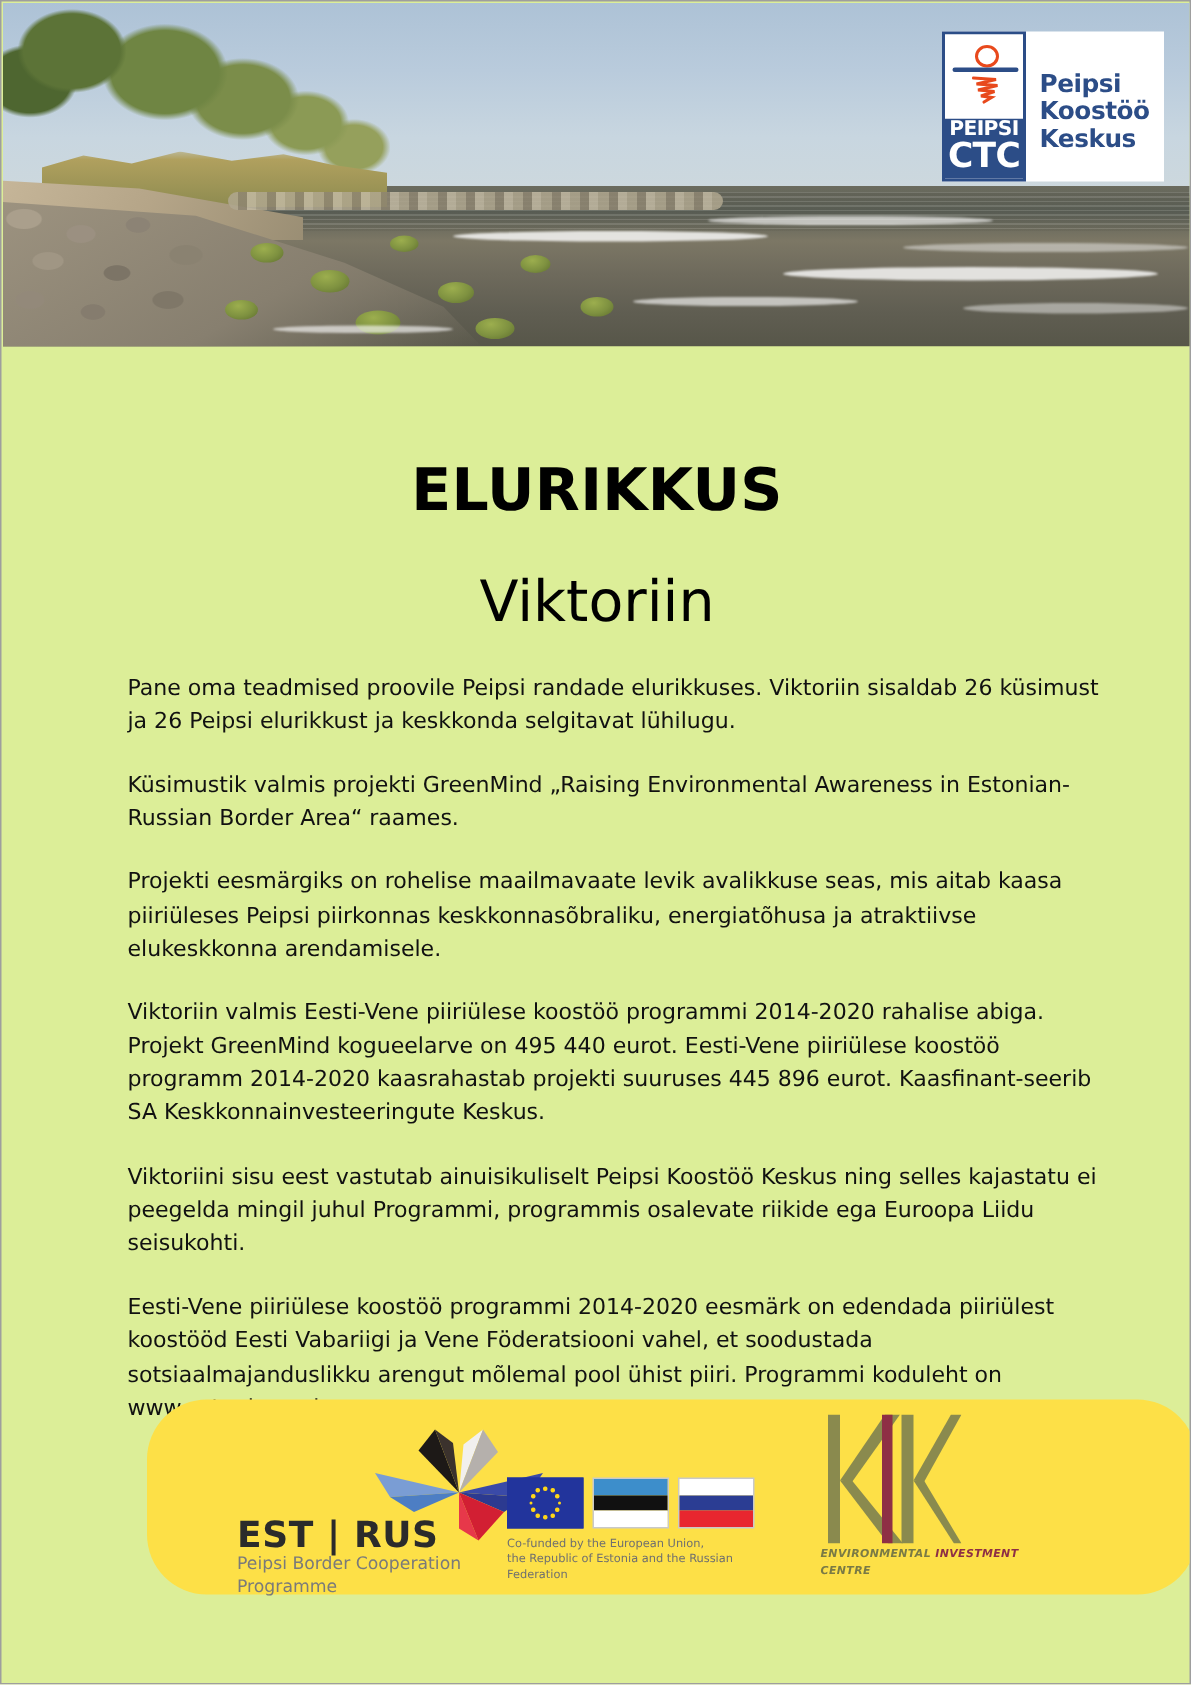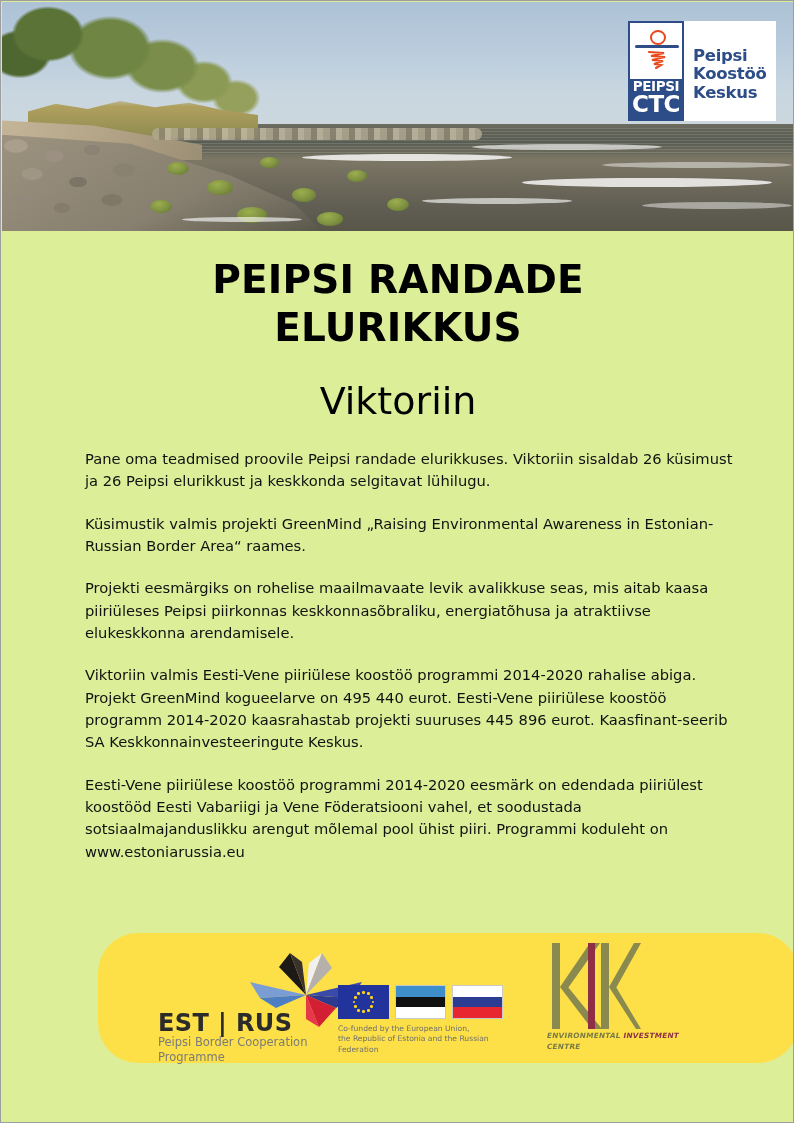--- a/index.html
+++ b/index.html
@@ -342,31 +342,32 @@
       <div class="ctc-right">
         <div>Peipsi</div>
         <div>Koostöö</div>
         <div>Keskus</div>
       </div>
     </div>
   </div>
 
   <div class="title-block">
     <h1 class="main-title">
-      <span>PEIPSI RANDADE</span><br>
+      <br>
       <span>ELURIKKUS</span>
     </h1>
     <div class="subtitle">Viktoriin</div>
   </div>
 
   <div class="body-copy">
     <p>Pane oma teadmised proovile Peipsi randade elurikkuses. Viktoriin sisaldab 26 küsimust ja 26 Peipsi elurikkust ja keskkonda selgitavat lühilugu.</p>
     <p>Küsimustik valmis projekti GreenMind „Raising Environmental Awareness in Estonian-Russian Border Area“ raames.</p>
     <p>Projekti eesmärgiks on rohelise maailmavaate levik avalikkuse seas, mis aitab kaasa piiriüleses Peipsi piirkonnas keskkonnasõbraliku, energiatõhusa ja atraktiivse elukeskkonna arendamisele.</p>
     <p>Viktoriin valmis Eesti-Vene piiriülese koostöö programmi 2014-2020 rahalise abiga. Projekt GreenMind kogueelarve on 495 440 eurot. Eesti-Vene piiriülese koostöö programm 2014-2020 kaasrahastab projekti suuruses 445 896 eurot. Kaasfinant-seerib SA Keskkonnainvesteeringute Keskus.</p>
+    <p>Viktoriini sisu eest vastutab ainuisikuliselt  Peipsi Koostöö Keskus ning selles kajastatu ei peegelda mingil juhul Programmi, programmis osalevate riikide ega Euroopa Liidu seisukohti.</p>
     <p>Eesti-Vene piiriülese koostöö programmi 2014-2020 eesmärk on edendada piiriülest koostööd Eesti Vabariigi ja Vene Föderatsiooni vahel, et soodustada sotsiaalmajanduslikku arengut mõlemal pool ühist piiri. Programmi koduleht on www.estoniarussia.eu</p>
   </div>
 
   <div class="footer-card">
     <div class="footer-inner">
 
       <div class="estrus">
         <svg class="estrus-star" width="120" height="78" viewBox="0 0 120 78">
           <polygon points="60,44 44,2 33,16" fill="#1d1917"></polygon>
           <polygon points="60,44 44,2 56,11" fill="#3b322d"></polygon>

